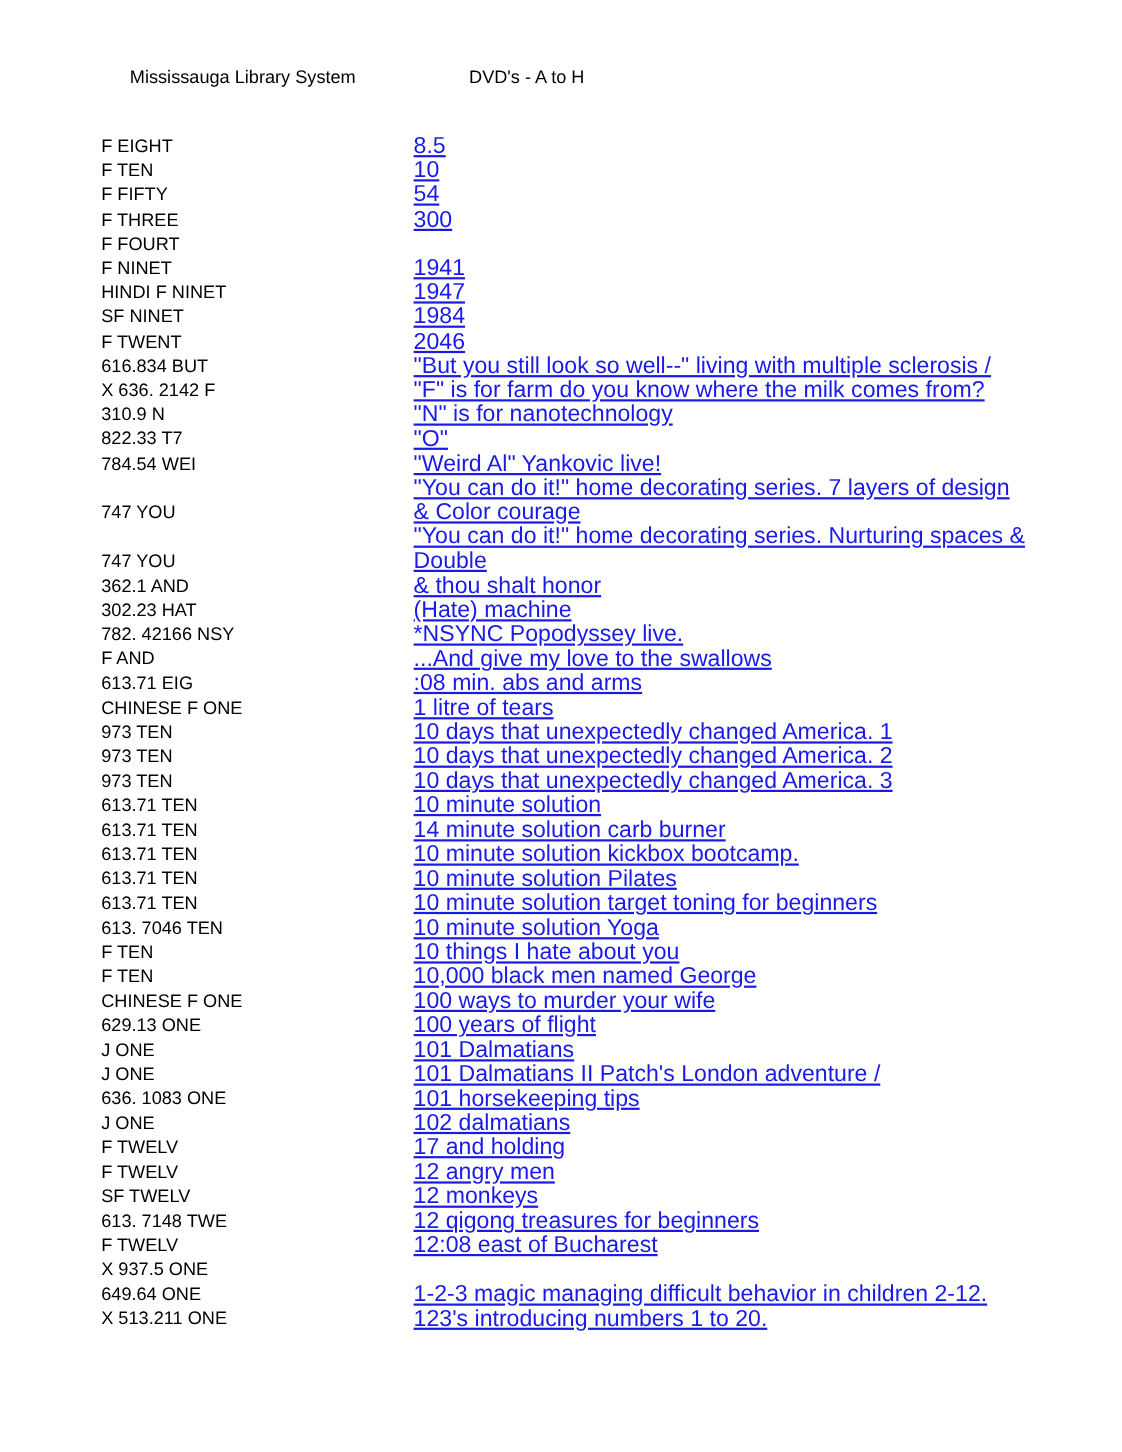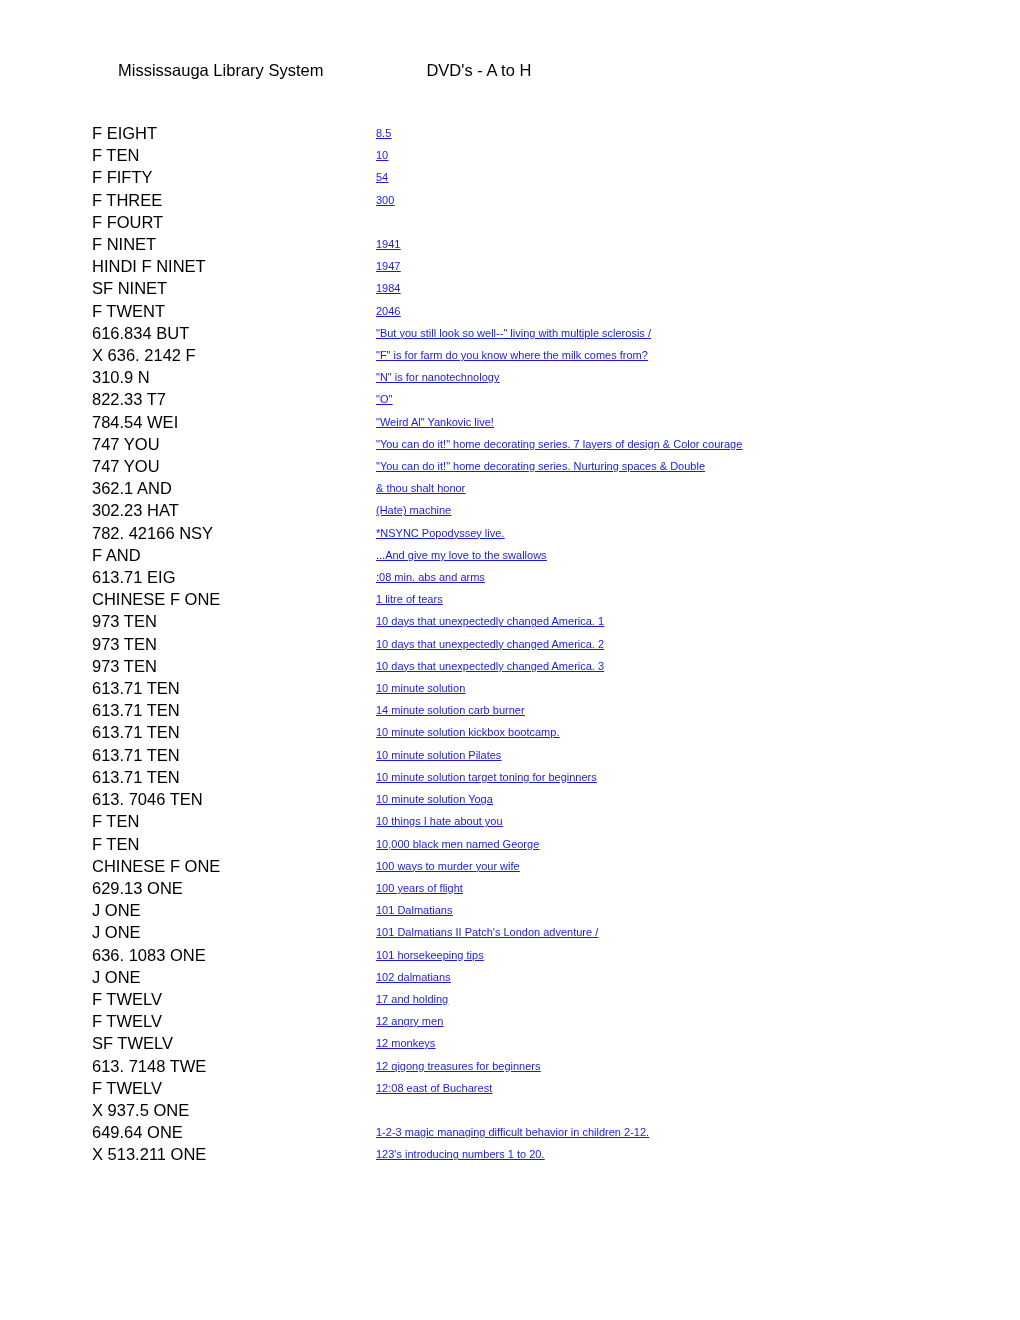--- a/index.html
+++ b/index.html
@@ -67,23 +67,22 @@
     font-size: 16.5px;
     line-height: 22.2px;
     color: #000000;
     white-space: nowrap;
     overflow: visible;
   }
 
   .title-cell {
     flex: 0 0 556px;
     width: 556px;
-    font-size: 11px;
+    font-size: 21px;
     line-height: 22.2px;
-    text-decoration: underline;
   }
 
   .title-link {
     color: #1a1ae6;
     text-decoration: underline;
     cursor: pointer;
     display: inline;
   }
 
   

